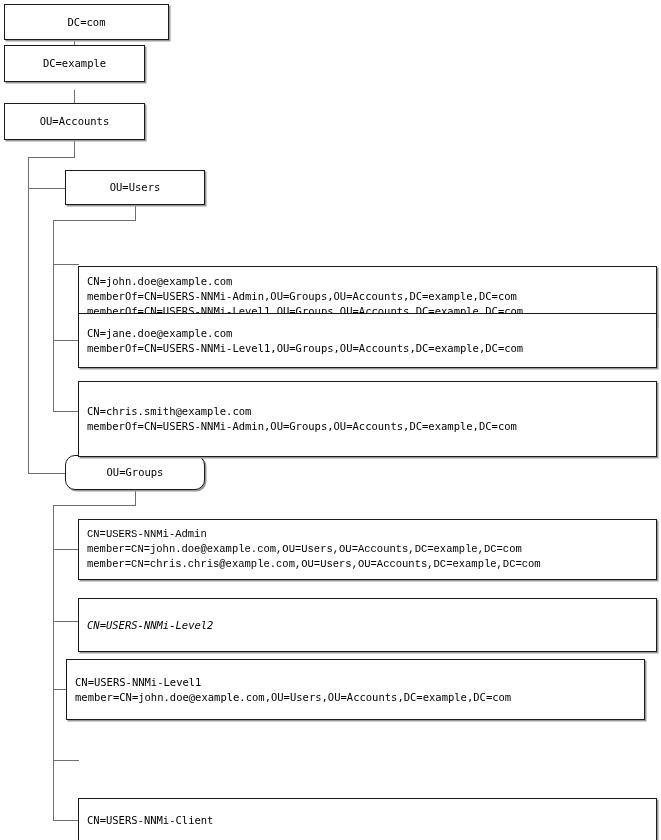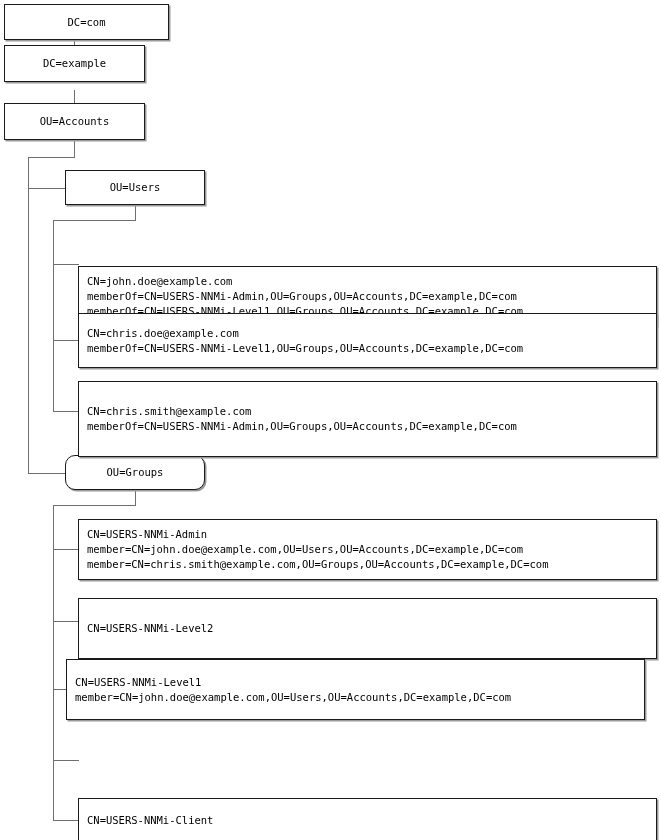--- a/index.html
+++ b/index.html
@@ -111,41 +111,41 @@
   <div class="node left" style="left:78px; top:234px; width:579px; height:60px;margin-top:32px;">
     <div class="lines">
       <div class="txt">CN=john.doe@example.com</div>
       <div class="txt">memberOf=CN=USERS-NNMi-Admin,OU=Groups,OU=Accounts,DC=example,DC=com</div>
       <div class="txt">memberOf=CN=USERS-NNMi-Level1,OU=Groups,OU=Accounts,DC=example,DC=com</div>
     </div>
   </div>
 
   <div class="node left" style="left:78px; top:313px; width:579px; height:55px;">
     <div class="lines">
-      <div class="txt">CN=chris.doe@example.com</div>
+      <div class="txt">CN=jane.doe@example.com</div>
       <div class="txt">memberOf=CN=USERS-NNMi-Level1,OU=Groups,OU=Accounts,DC=example,DC=com</div>
     </div>
   </div>
 
   <div class="node left" style="left:78px; top:381px; width:579px; height:76px;">
     <div class="lines">
       <div class="txt">CN=chris.smith@example.com</div>
       <div class="txt">memberOf=CN=USERS-NNMi-Admin,OU=Groups,OU=Accounts,DC=example,DC=com</div>
     </div>
   </div>
 
-  <div class="node left" style="left:78px; top:519px; width:579px; height:61px;">
+  <div class="node left" style="left:78px; top:519px; width:579px; height:61px;font-family:Liberation Mono, monospace;">
     <div class="lines">
       <div class="txt">CN=USERS-NNMi-Admin</div>
       <div class="txt">member=CN=john.doe@example.com,OU=Users,OU=Accounts,DC=example,DC=com</div>
-      <div class="txt">member=CN=chris.smith@example.com,OU=Groups,OU=Accounts,DC=example,DC=com</div>
+      <div class="txt">member=CN=chris.chris@example.com,OU=Users,OU=Accounts,DC=example,DC=com</div>
     </div>
   </div>
 
-  <div class="node left" style="left:78px; top:598px; width:579px; height:61px;">
+  <div class="node left" style="left:78px; top:598px; width:579px; height:54px;font-style:italic;">
     <div class="lines">
       <div class="txt">CN=USERS-NNMi-Level2</div>
     </div>
   </div>
 
   <div class="node left" style="left:66px; top:659px; width:579px; height:61px;">
     <div class="lines">
       <div class="txt">CN=USERS-NNMi-Level1</div>
       <div class="txt">member=CN=john.doe@example.com,OU=Users,OU=Accounts,DC=example,DC=com</div>
     </div>

